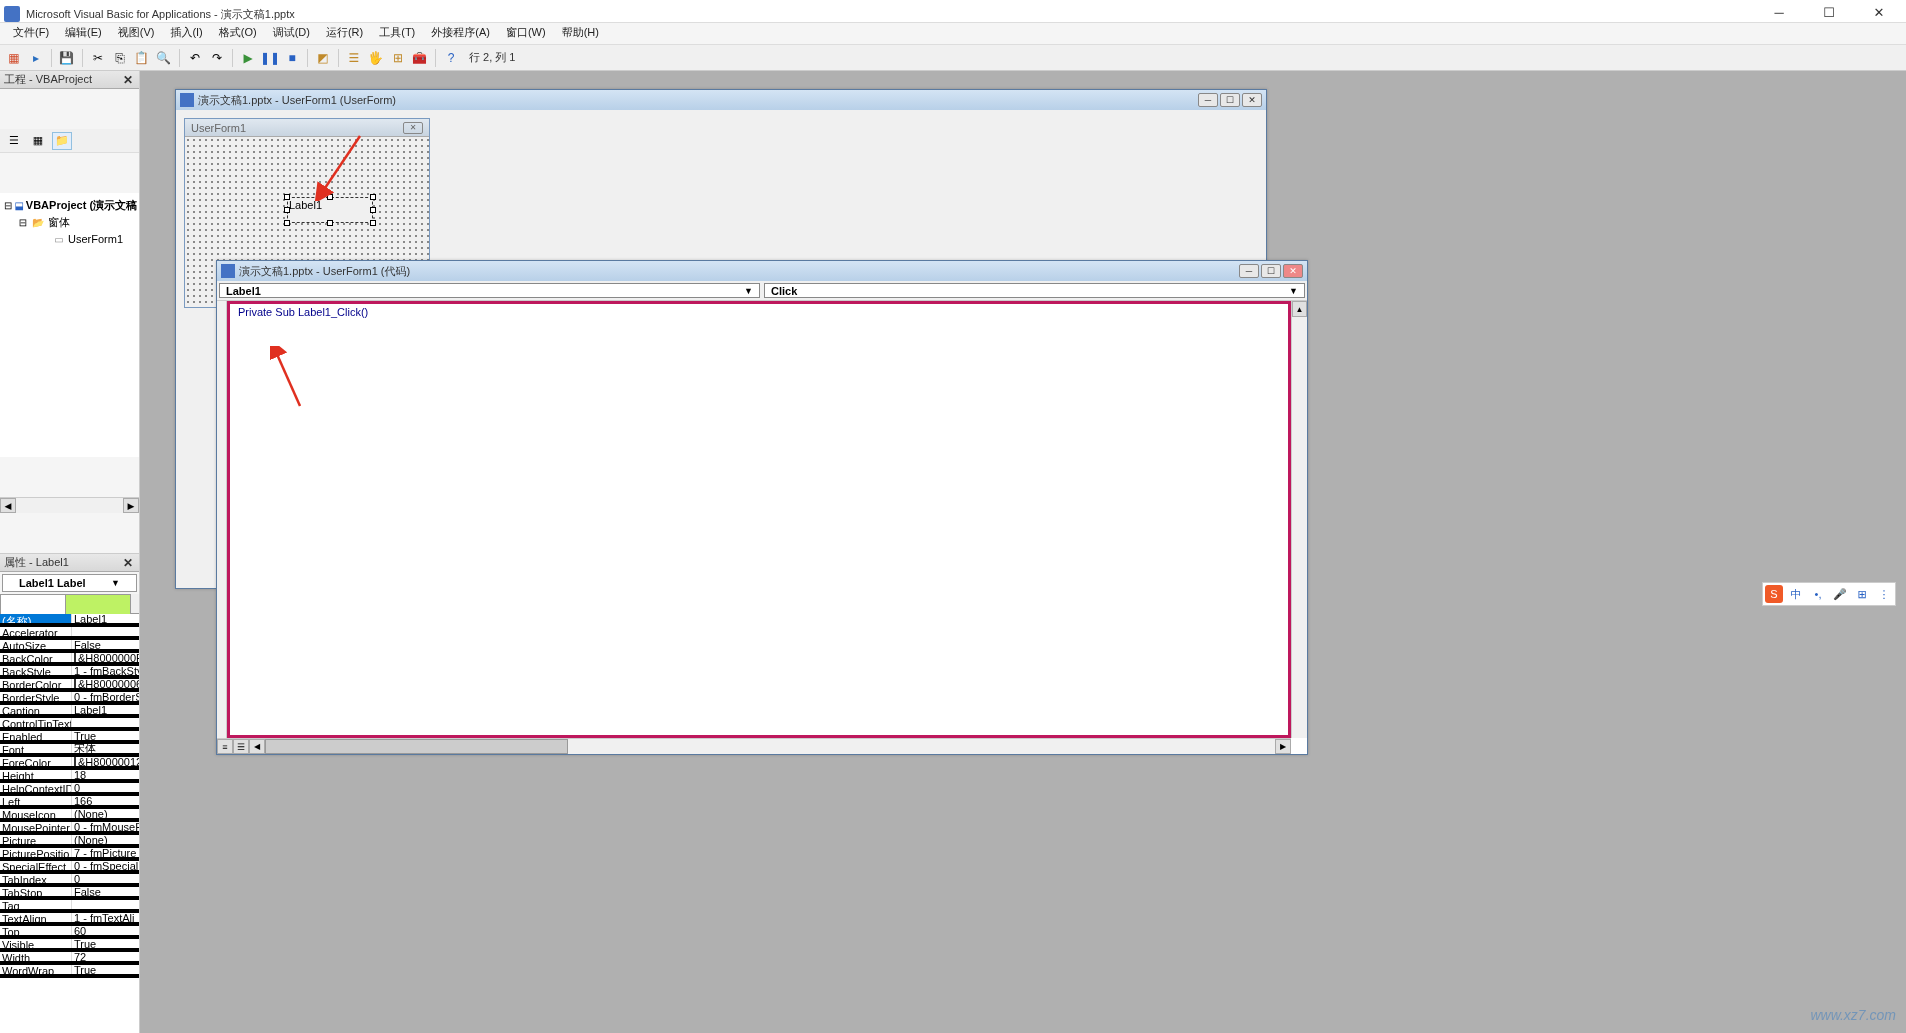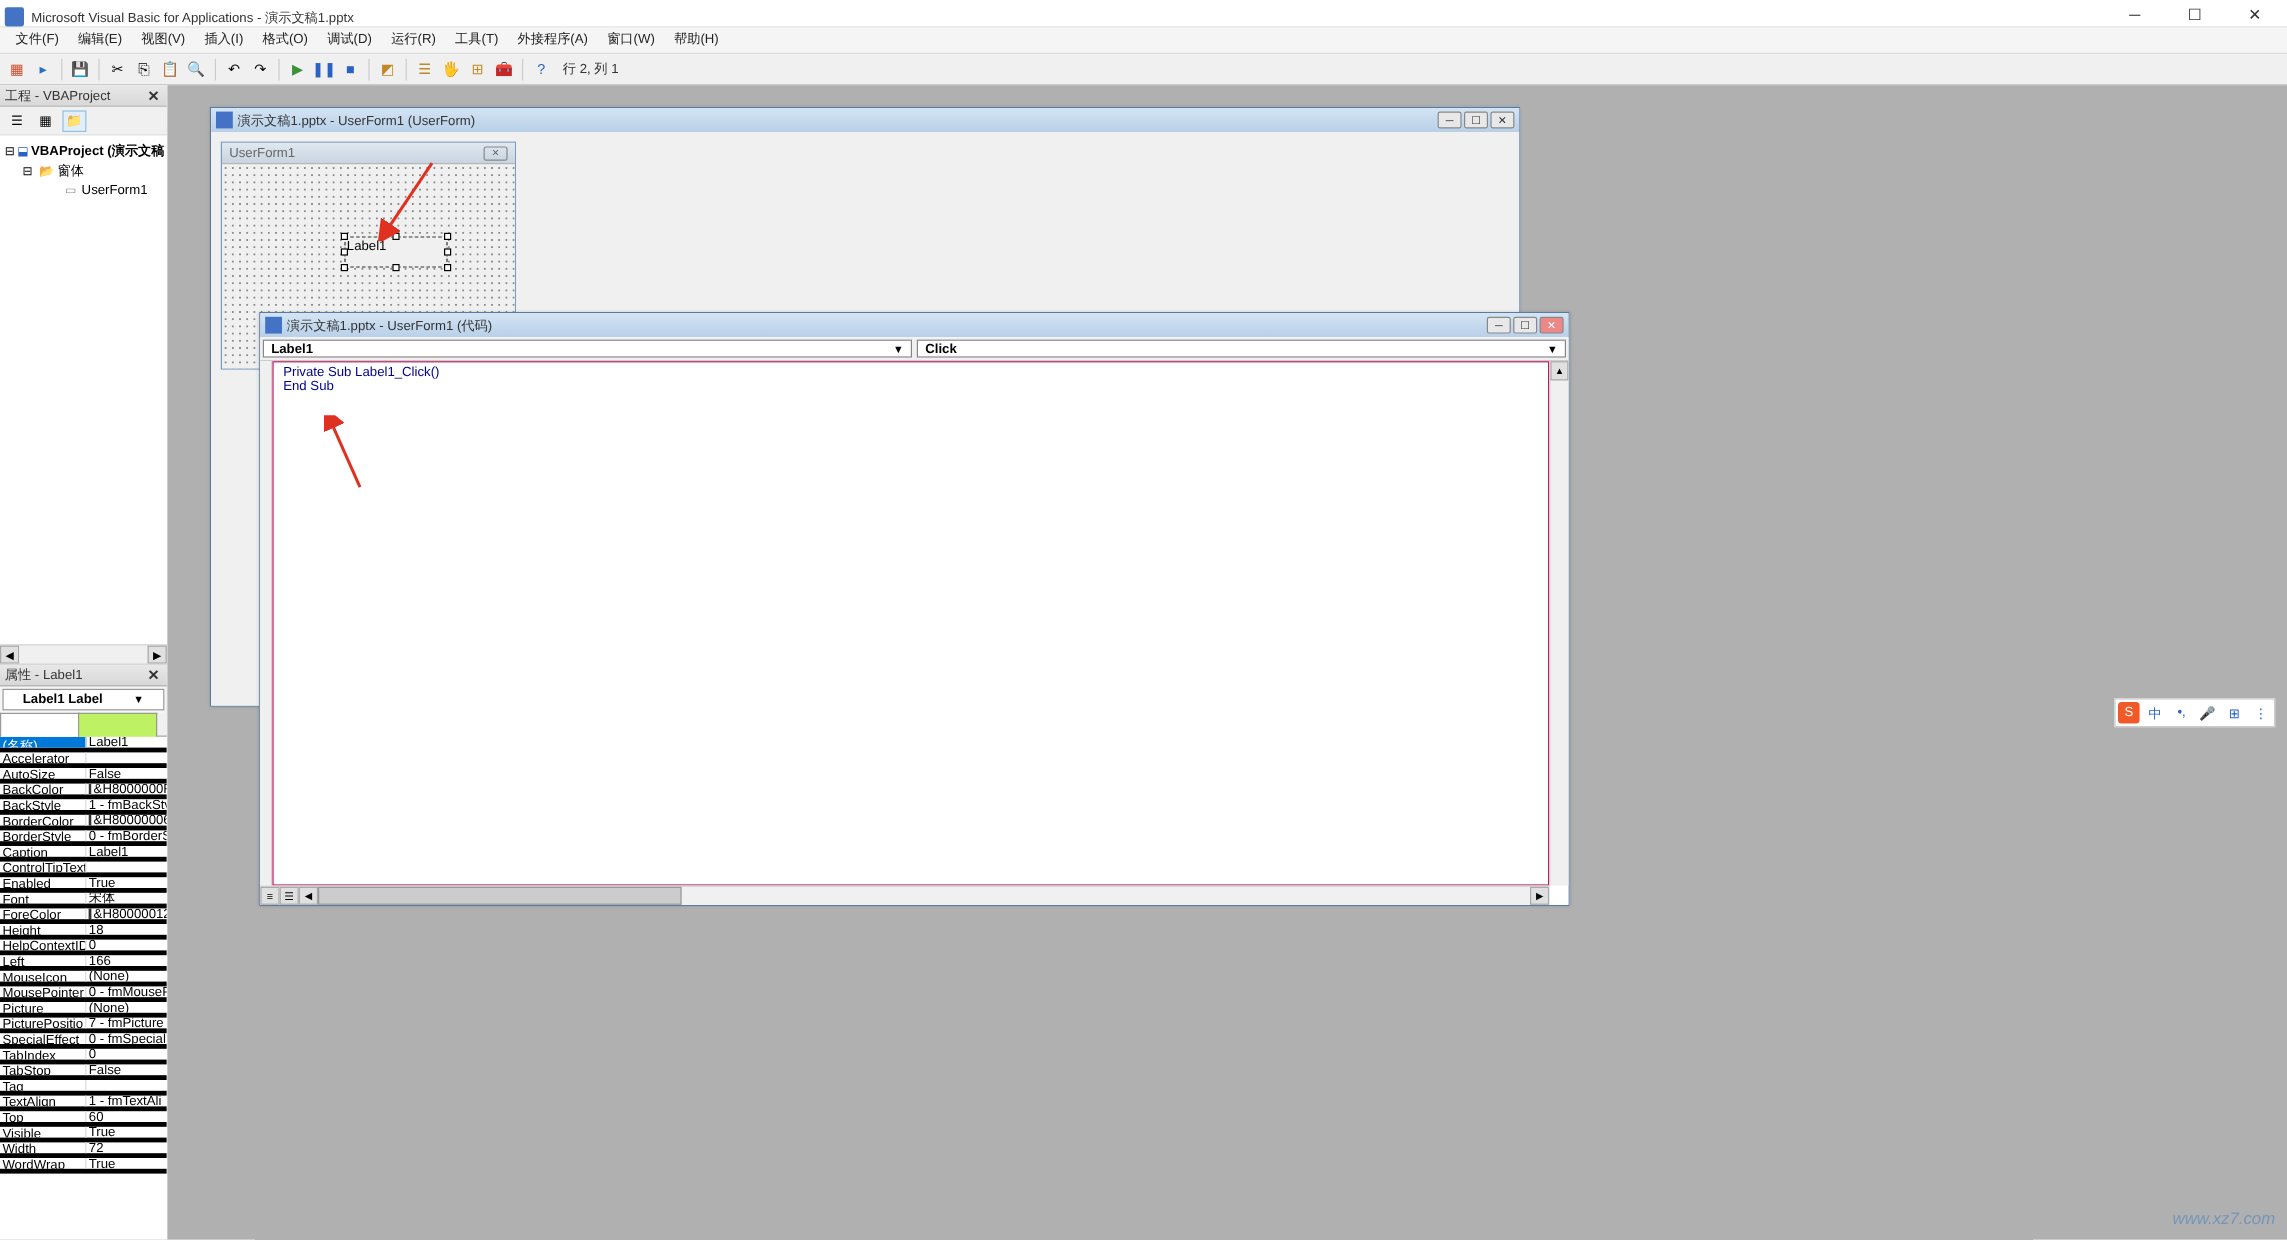--- a/index.html
+++ b/index.html
@@ -17,21 +17,21 @@
 .menubar .menu-item { padding: 2px 8px; cursor: pointer; color: #222; }
 
 
 .toolbar { height: 26px; background: #f0f0f0; display: flex; align-items: center; padding: 0 4px; border-bottom: 1px solid #ccc; gap: 2px; }
 .tb-btn { width: 20px; height: 20px; display: flex; align-items: center; justify-content: center; cursor: pointer; font-size: 12px; }
 .tb-sep { width: 1px; height: 18px; background: #ccc; margin: 0 3px; }
 .tb-text { color: #333; margin-left: 6px; font-size: 11px; }
 
 
 .main { display: flex; height: calc(100% - 71px); }
-.left-panel { width: 140px; display: flex; flex-direction: column; background: #f5f5f5; border-right: 1px solid #ccc; }
+.left-panel { width: 140px; display: flex; flex-direction: column; background: #f5f5f5; border-right: 1px solid #ccc; gap: 40px; }
 .right-area { flex: 1; background: #b0b0b0; position: relative; }
 
 
 .panel-header { height: 18px; background: linear-gradient(#e8e8e8, #d8d8d8); border-bottom: 1px solid #aaa; display: flex; align-items: center; padding: 0 4px; font-size: 11px; color: #333; }
 .panel-header .close-x { margin-left: auto; width: 14px; height: 14px; display: flex; align-items: center; justify-content: center; font-weight: bold; cursor: pointer; font-size: 12px; }
 .panel-toolbar { height: 24px; background: #f0f0f0; display: flex; align-items: center; padding: 0 4px; gap: 4px; border-bottom: 1px solid #ddd; }
 .panel-toolbar .pt-btn { width: 20px; height: 18px; display: flex; align-items: center; justify-content: center; cursor: pointer; border: 1px solid transparent; }
 .panel-toolbar .pt-btn.active { background: #e3eefb; border: 1px solid #92c0e0; }
 .tree { flex: 1; background: #fff; padding: 4px; font-size: 11px; overflow: hidden; }
 .tree-item { padding: 1px 0; white-space: nowrap; display: flex; align-items: center; gap: 2px; }
@@ -69,21 +69,21 @@
 .userform-titlebar { height: 18px; background: linear-gradient(#e0e8f0, #c8d4e0); display: flex; align-items: center; padding: 0 6px; font-size: 11px; color: #666; border-bottom: 1px solid #aaa; }
 .userform-titlebar .uf-close { margin-left: auto; width: 20px; height: 12px; border: 1px solid #888; border-radius: 2px; display: flex; align-items: center; justify-content: center; font-size: 8px; }
 .userform-body { position: absolute; top: 18px; left: 0; right: 0; bottom: 0; background-image: radial-gradient(#888 1px, transparent 1px); background-size: 6px 6px; background-color: #f0f0f0; }
 .label-control { position: absolute; border: 1px dashed #333; background: #f0f0f0; font-size: 10px; padding: 1px; font-family: "SimSun"; }
 .sel-handle { position: absolute; width: 6px; height: 6px; background: #fff; border: 1px solid #000; }
 
 
 .code-combos { height: 20px; display: flex; background: #f0f0f0; border-bottom: 1px solid #ccc; }
 .code-combo { flex: 1; margin: 2px; border: 1px solid #888; background: #fff; display: flex; align-items: center; padding: 0 6px; font-family: "Consolas", monospace; font-size: 11px; font-weight: bold; }
 .code-combo .arrow { margin-left: auto; font-size: 9px; font-weight: normal; }
-.code-area { position: absolute; top: 20px; left: 10px; right: 16px; bottom: 16px; background: #fff; border: 1px solid #be185d; padding: 2px 8px; font-family: "Consolas", "Courier New", monospace; font-size: 11px; }
+.code-area { position: absolute; top: 20px; left: 10px; right: 16px; bottom: 16px; background: #fff; border: 3px solid #be185d; padding: 2px 8px; font-family: "Consolas", "Courier New", monospace; font-size: 11px; }
 .code-margin { position: absolute; top: 20px; left: 0; width: 10px; bottom: 16px; background: #f0f0f0; border-right: 1px solid #ccc; }
 .code-line { white-space: pre; color: #00008b; }
 .code-vscroll { position: absolute; top: 20px; right: 0; width: 16px; bottom: 16px; background: #f0f0f0; border-left: 1px solid #ccc; }
 .code-vscroll .arrow { height: 16px; border: 1px solid #aaa; background: #e0e0e0; display: flex; align-items: center; justify-content: center; font-size: 8px; }
 .code-hscroll { position: absolute; bottom: 0; left: 0; right: 16px; height: 16px; background: #f0f0f0; border-top: 1px solid #ccc; display: flex; }
 .code-hscroll .view-btn { width: 16px; border: 1px solid #aaa; background: #e0e0e0; display: flex; align-items: center; justify-content: center; font-size: 9px; }
 .code-hscroll .track { flex: 1; background: #f0f0f0; display: flex; }
 .code-hscroll .arrow { width: 16px; border: 1px solid #aaa; background: #e0e0e0; display: flex; align-items: center; justify-content: center; font-size: 8px; }
 .code-hscroll .thumb { width: 30%; background: #ccc; border: 1px solid #999; }
 
@@ -430,21 +430,20 @@
           </div>
           <div class="code-combo">
             <span>Click</span>
             <span class="arrow">▼</span>
           </div>
         </div>
         <div class="code-margin"></div>
         <div class="code-area">
           <div class="code-line">Private Sub Label1_Click()</div>
           <div class="code-line" style="color:#000"></div>
-          <div class="code-line">End Sub</div>
         </div>
         <div class="code-vscroll">
           <div class="arrow">▲</div>
         </div>
         <div class="code-hscroll">
           <div class="view-btn">≡</div>
           <div class="view-btn">☰</div>
           <div class="arrow">◀</div>
           <div class="track">
               <div class="thumb"></div>

